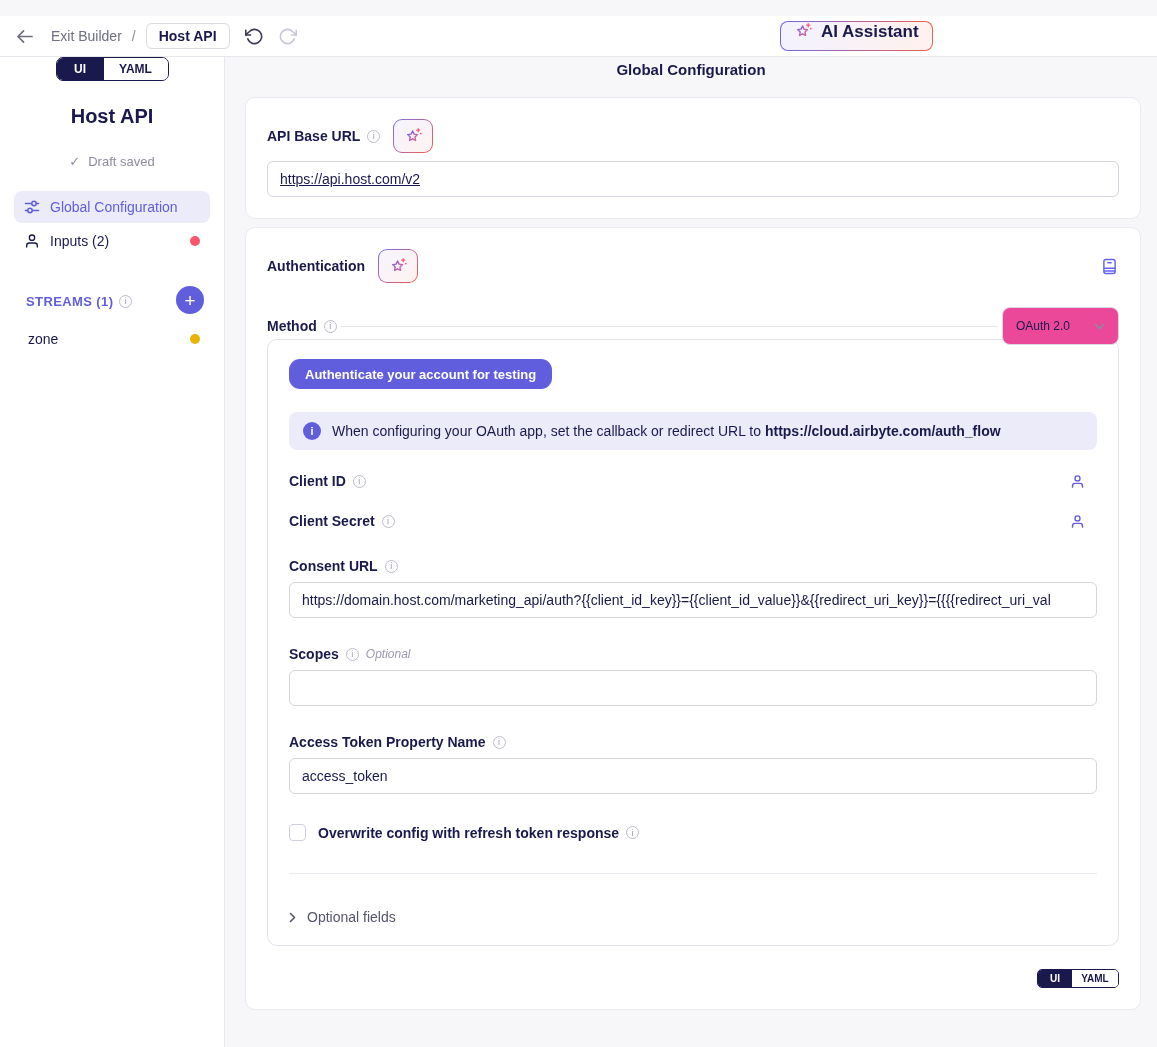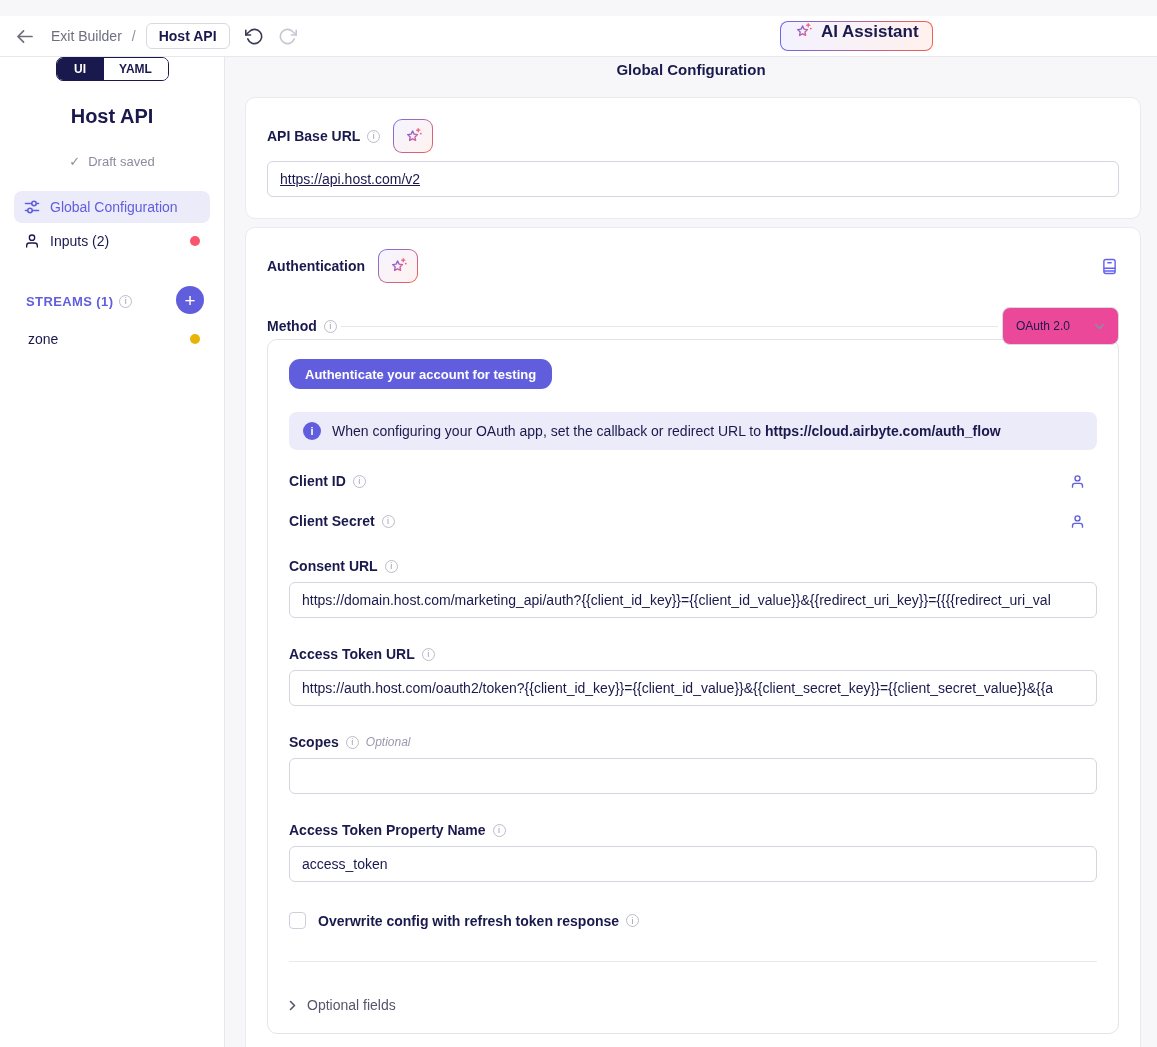--- a/index.html
+++ b/index.html
@@ -339,27 +339,20 @@
       </div>
 
       <div class="stacked-field">
         <span class="field-label">
           <span>Consent URL</span>
           <span class="info-i"></span>
         </span>
         <input class="text-input mt8" type="text" value="https://domain.host.com/marketing_api/auth?{{client_id_key}}={{client_id_value}}&amp;{{redirect_uri_key}}={{{{redirect_uri_val" style="">
       </div>
 
-      <div class="stacked-field">
-        <span class="field-label">
-          <span>Access Token URL</span>
-          <span class="info-i"></span>
-        </span>
-        <input class="text-input mt8" type="text" value="https://auth.host.com/oauth2/token?{{client_id_key}}={{client_id_value}}&amp;{{client_secret_key}}={{client_secret_value}}&amp;{{a" style="">
-      </div>
 
       <div class="stacked-field">
         <span class="field-label">
           <span>Scopes</span>
           <span class="info-i"></span>
           <span class="optional-tag">Optional</span>
         </span>
         <input class="text-input mt8" type="text" value="" style="">
       </div>
 

